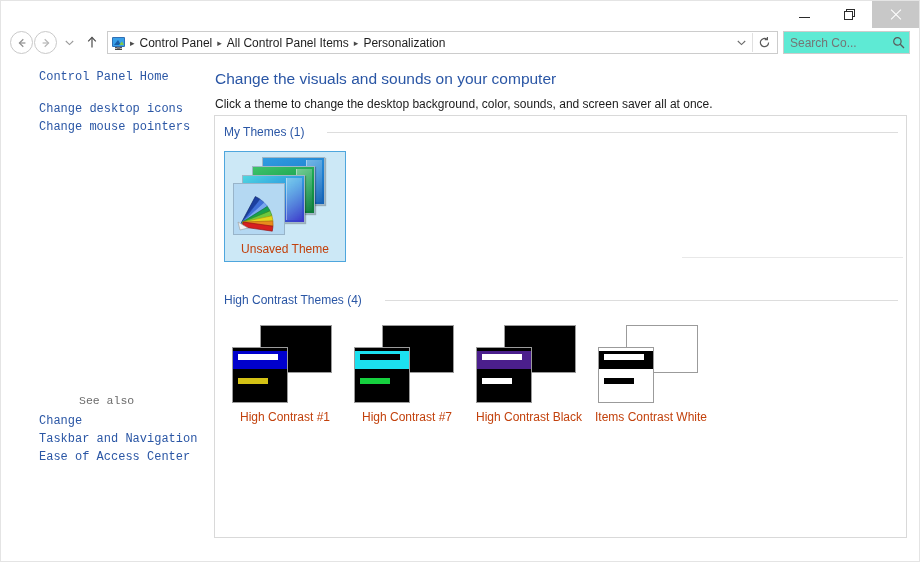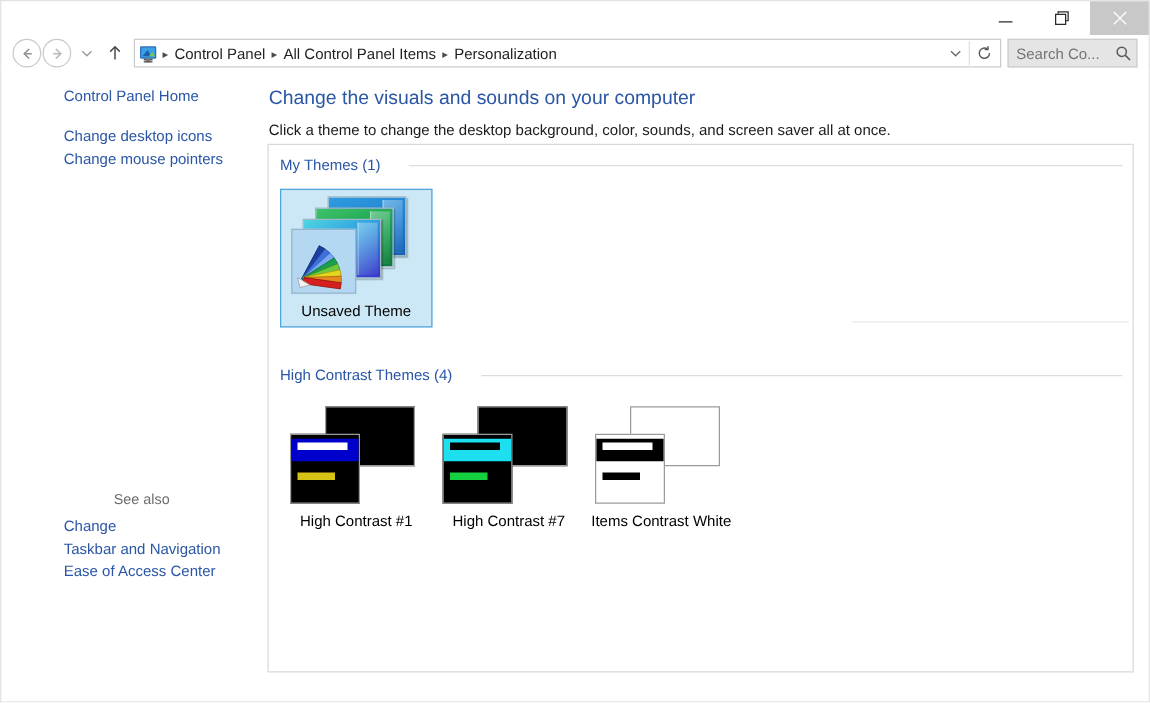--- a/index.html
+++ b/index.html
@@ -183,24 +183,24 @@
     align-items: center;
     justify-content: center;
     color: #555;
     cursor: default;
   }
   .crumb-div {
     width: 1px; height: 19px;
     background: #e0e0e0;
   }
   .searchbox {
-    width: 104px;
+    width: 127px;
     height: 23px;
     border: 1px solid #cccccc;
-    background: #e5e5e5;
+    background: #5eead4;
     display: flex;
     align-items: center;
     margin-right: 9px;
     padding: 0 4px 0 6px;
   }
   .searchbox input {
     border: none;
     outline: none;
     font-family: "Liberation Sans", sans-serif;
     font-size: 12px;
@@ -225,24 +225,25 @@
     height: 505px;
     background: #ffffff;
     border-left: 1px solid #e4e4e4;
     border-right: 1px solid #e4e4e4;
     border-bottom: 1px solid #e4e4e4;
   }
 
   
   .sidebar {
     position: absolute;
-    left: 12px; top: 0;
+    left: 0; top: 0;
     width: 206px;
     height: 100%;
     padding: 13px 0 0 0;
+    font-family: Liberation Mono, monospace;
   }
   .side-link {
     display: block;
     font-size: 12px;
     color: #2a56a5;
     padding: 0 0 0 38px;
     line-height: 15px;
     margin-bottom: 8px;
     cursor: default;
     white-space: nowrap;
@@ -340,21 +341,21 @@
     background: #cce8f6;
     border: 1px solid #4ea6dd;
   }
   .thumb-wrap {
     width: 110px;
     height: 82px;
     position: relative;
   }
   .tile-label {
     font-size: 12px;
-    color: #000000;
+    color: #c2410c;
     line-height: 14px;
     padding: 5px 2px 5px 2px;
     text-align: center;
     white-space: nowrap;
   }
 
   
   .t-unsaved { position: absolute; inset: 0; }
   .win-card {
     position: absolute;
@@ -635,20 +636,33 @@
                   <div class="hc-front" id="hc2-front" style="background: rgb(0, 0, 0);">
                     <div class="hc-title" id="hc2-title" style="background: rgb(28, 224, 239);"></div>
                     <div class="hc-bar-in" id="hc2-inbar" style="background: rgb(0, 0, 0);"></div>
                     <div class="hc-bar-low" id="hc2-lowbar" style="background: rgb(22, 209, 63);"></div>
                   </div>
                 </div>
               </div>
               <div class="tile-label">High Contrast #7</div>
             </div>
 
+            <div class="tile">
+              <div class="thumb-wrap">
+                <div class="hc">
+                  <div class="hc-back" id="hc3-back" style="background: rgb(0, 0, 0);"></div>
+                  <div class="hc-front" id="hc3-front" style="background: rgb(0, 0, 0);">
+                    <div class="hc-title" id="hc3-title" style="background: rgb(75, 31, 140);"></div>
+                    <div class="hc-bar-in" id="hc3-inbar" style="background: rgb(255, 255, 255);"></div>
+                    <div class="hc-bar-low" id="hc3-lowbar" style="background: rgb(255, 255, 255);"></div>
+                  </div>
+                </div>
+              </div>
+              <div class="tile-label">High Contrast Black</div>
+            </div>
 
             <div class="tile">
               <div class="thumb-wrap">
                 <div class="hc">
                   <div class="hc-back" id="hc4-back" style="background: rgb(255, 255, 255);"></div>
                   <div class="hc-front" id="hc4-front" style="background: rgb(255, 255, 255);">
                     <div class="hc-title" id="hc4-title" style="background: rgb(0, 0, 0);"></div>
                     <div class="hc-bar-in" id="hc4-inbar" style="background: rgb(255, 255, 255);"></div>
                     <div class="hc-bar-low" id="hc4-lowbar" style="background: rgb(0, 0, 0);"></div>
                   </div>

